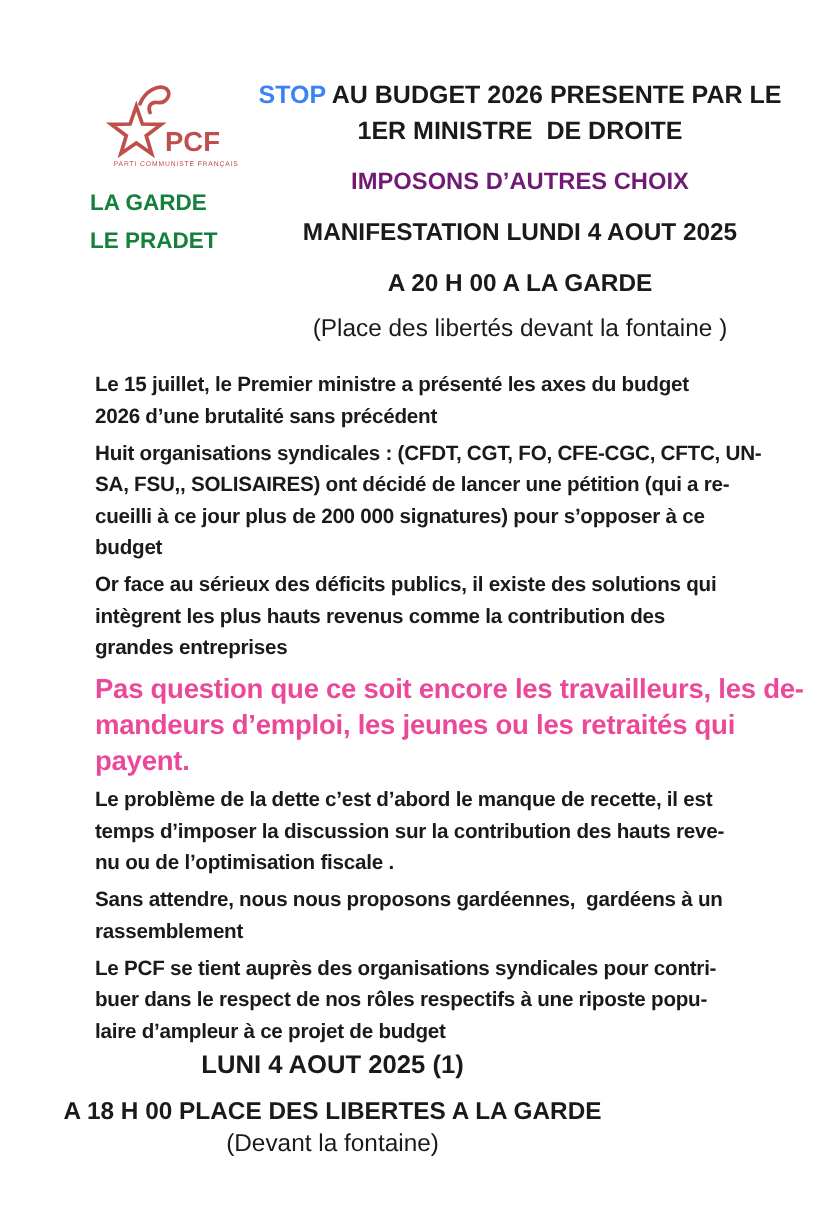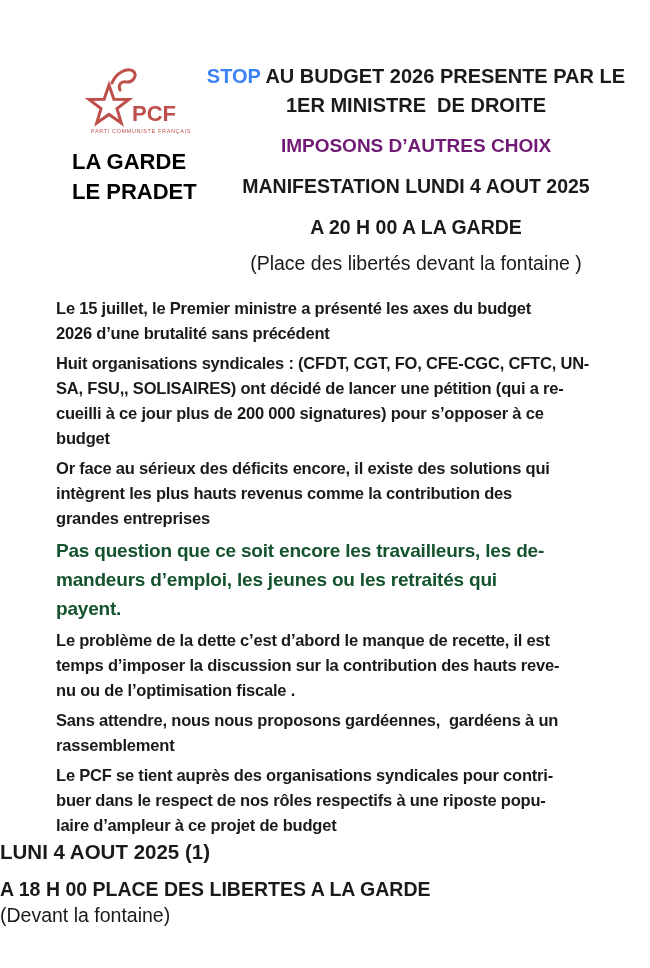--- a/index.html
+++ b/index.html
@@ -7,49 +7,49 @@
     position:relative;
     width:650px; height:968px;
     background:#ffffff;
     overflow:hidden;
     font-family:"Liberation Sans", sans-serif;
     color:#1a1a1a;
   }
   
   .left-col { position:absolute; left:72px; top:68px; width:130px; }
   .logo-svg { display:block; margin-left:10px; }
-  .locality { color:#000000; font-weight:700; font-size:22px; line-height:28px; margin-top:2px; white-space:pre; }
+  .locality { color:#15803d; font-weight:700; font-size:18px; line-height:28px; margin-top:2px; white-space:pre; }
   .locality.first { margin-top:10px; }
 
   
   .header-block { position:absolute; left:188px; top:62px; width:456px; text-align:center; }
   .title-line { font-size:20px; font-weight:700; line-height:29px; white-space:pre; }
   .red { color:#3b82f6; }
   .subtitle-red { margin-top:15px; font-size:19px; font-weight:700; color:#701a75; white-space:pre; }
   .event-line { margin-top:18px; font-size:19.5px; font-weight:700; white-space:pre; }
   .event-location { margin-top:13px; font-size:19.5px; font-weight:400; white-space:pre; }
 
   
-  .content { position:absolute; left:56px; top:296px; width:560px; }
+  .content { position:absolute; left:76px; top:296px; width:560px; }
   .para {
     margin:0 0 5px 0;
     font-size:16.5px;
     font-weight:700;
     line-height:25px;
     white-space:pre;
     letter-spacing:-0.2px;
   }
   .para.red-para {
-    color:#14532d;
-    font-size:19px;
+    color:#ec4899;
+    font-size:22px;
     line-height:29px;
   }
 
   
-  .footer { position:absolute; left:0; top:838px; width:532px; text-align:left; }
+  .footer { position:absolute; left:0; top:838px; width:532px; text-align:center; }
   .footer-line1 { font-size:20.5px; font-weight:700; line-height:28px; white-space:pre; }
   .footer-line2 { margin-top:10px; font-size:19.5px; font-weight:700; line-height:26px; white-space:pre; }
   .footer-line3 { font-size:19.5px; font-weight:400; line-height:26px; white-space:pre; }
 </style>
 </head>
 <body>
 
 <div class="page">
 
   <div class="left-col">
@@ -72,21 +72,21 @@
     <div class="event-location">(Place des libertés devant la fontaine )</div>
   </div>
 
   <div class="content">
     <p class="para">Le 15 juillet, le Premier ministre a présenté les axes du budget
 2026 d’une brutalité sans précédent</p>
     <p class="para">Huit organisations syndicales : (CFDT, CGT, FO, CFE-CGC, CFTC, UN-
 SA, FSU,, SOLISAIRES) ont décidé de lancer une pétition (qui a re-
 cueilli à ce jour plus de 200 000 signatures) pour s’opposer à ce
 budget</p>
-    <p class="para">Or face au sérieux des déficits encore, il existe des solutions qui
+    <p class="para">Or face au sérieux des déficits publics, il existe des solutions qui
 intègrent les plus hauts revenus comme la contribution des
 grandes entreprises</p>
     <p class="para red-para">Pas question que ce soit encore les travailleurs, les de-
 mandeurs d’emploi, les jeunes ou les retraités qui
 payent.</p>
     <p class="para">Le problème de la dette c’est d’abord le manque de recette, il est
 temps d’imposer la discussion sur la contribution des hauts reve-
 nu ou de l’optimisation fiscale .</p>
     <p class="para">Sans attendre, nous nous proposons gardéennes,  gardéens à un
 rassemblement</p>

